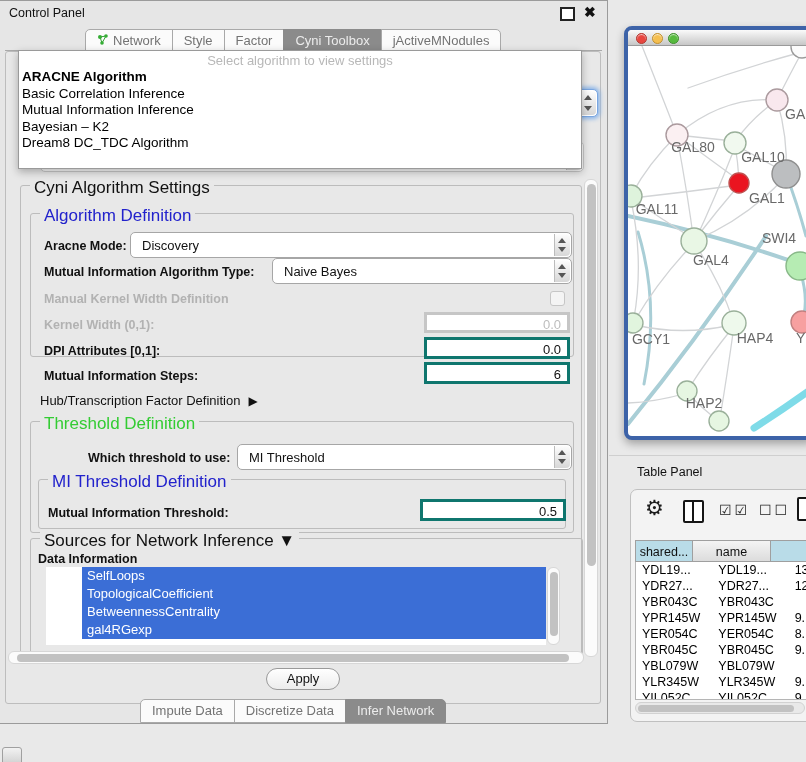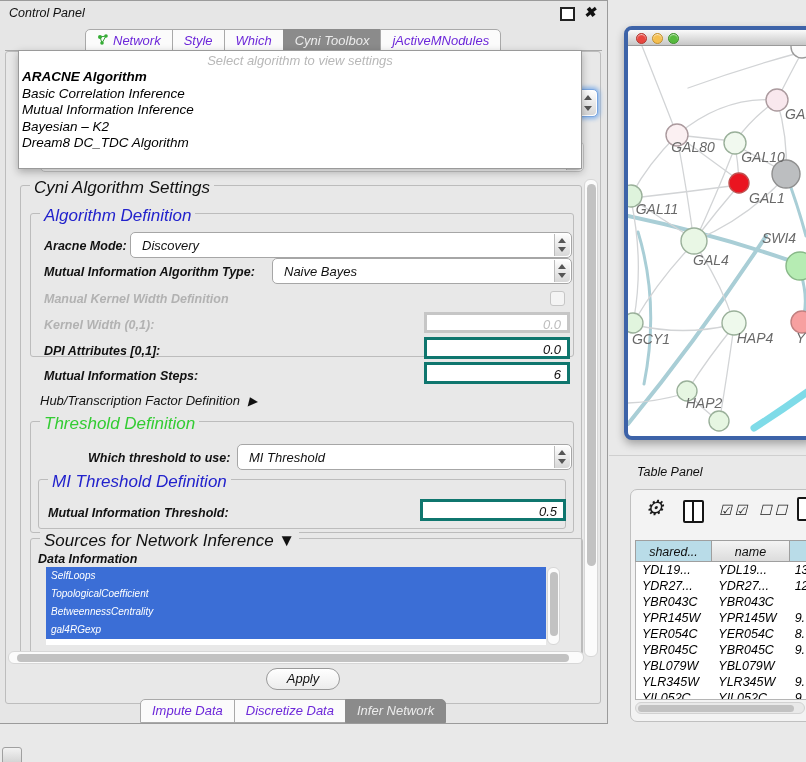--- a/index.html
+++ b/index.html
@@ -1,26 +1,26 @@
 <!DOCTYPE html>
 <html><head>
 <meta charset="utf-8">
 <style>
   html,body{margin:0;padding:0;}
   .root{position:relative;width:806px;height:762px;background:#e9e9e9;overflow:hidden;
-        font-family:"Liberation Sans",sans-serif;color:#111;font-style:italic;}
+        font-family:"Liberation Sans",sans-serif;color:#111;}
   
   .cp{position:absolute;left:0;top:8;width:608px;height:724px;background:#e6e6e6;
       border:1px solid #9b9b9b;border-left:none;box-sizing:border-box;}
   .cp-title{position:absolute;left:9px;top:5px;font-size:12.5px;color:#111;}
   .float-ic{position:absolute;left:560px;top:6px;width:11px;height:10px;border:2px solid #222;background:#fff;}
   .close-ic{position:absolute;left:584px;top:3px;font-size:14px;font-weight:bold;color:#111;}
   .tabrow{position:absolute;left:86px;top:28px;white-space:nowrap;z-index:5;}
   .tab{display:inline-block;vertical-align:top;height:16px;line-height:16px;padding:3px 11px;
-       background:#fbfbfb;border:1px solid #a9a9a9;margin-left:-1px;font-size:13px;color:#6d28d9;}
+       background:#fbfbfb;border:1px solid #a9a9a9;margin-left:-1px;font-size:13px;color:#737373;}
   .tab:first-child{border-radius:5px 0 0 0;}
   .tab:last-child{border-radius:0 5px 0 0;}
   .tab.sel{background:#8b8b8b;color:#ececec;border-color:#8b8b8b;}
   .nic{display:inline-block;margin-right:4px;position:relative;top:1px;}
   .tabline{position:absolute;left:5px;top:49px;width:597px;height:1px;background:#a9a9a9;}
   .content{position:absolute;left:5px;top:50px;width:596px;height:653px;background:#e8e8e8;
            border:1px solid #bdbdbd;border-radius:3px;box-sizing:border-box;}
   
   .combo{position:absolute;background:#fff;border:1px solid #a6a6a6;border-radius:5px;font-size:13px;}
   .combo .val{position:absolute;left:11px;top:50%;transform:translateY(-50%);color:#111;}
@@ -46,21 +46,21 @@
   .legend.green{color:#33cc33;}
   .lbl{position:absolute;font-size:12.5px;font-weight:bold;color:#111;white-space:nowrap;}
   .lbl.dis{color:#b2b2b2;}
   .input{position:absolute;background:#fff;border:3px solid #0f766e;font-size:13px;text-align:right;
          padding-right:6px;box-sizing:border-box;}
   .input .iv{line-height:20px;}
   .input.dis{border-color:#c6c6c6;color:#bdbdbd;}
   .checkbox{position:absolute;width:13px;height:13px;border:1px solid #c6c6c6;border-radius:3px;background:#f4f4f4;}
   .arrow-r{display:inline-block;margin-left:8px;color:#111;font-size:12px;}
   .attr-list{position:absolute;background:#fff;overflow:hidden;}
-  .attr-item{height:18px;line-height:18px;background:#3b6ed6;color:#fff;font-size:10px;padding-left:5px;}
+  .attr-item{height:18px;line-height:18px;background:#3b6ed6;color:#fff;font-size:13px;padding-left:5px;margin-left:36px;}
   .sb-v{position:absolute;background:#fbfbfb;border:1px solid #d7d7d7;border-radius:6px;box-sizing:border-box;}
   .sb-th{position:absolute;background:#c2c2c2;border-radius:5px;}
   .btn{position:absolute;background:linear-gradient(#ffffff,#ececec);border:1px solid #9a9a9a;
        border-radius:11px;font-size:13px;text-align:center;}
   
   .netwin{position:absolute;left:624px;top:26px;width:190px;height:414px;border:4px solid #3d63a8;
           border-radius:8px;background:#fff;box-sizing:border-box;overflow:hidden;box-shadow:0 4px 9px rgba(0,0,0,.3);}
   .net-title{position:relative;height:15px;background:linear-gradient(#fafafa,#c7c7c7);border-bottom:1px solid #9a9a9a;}
   .tl{position:absolute;top:3px;width:9px;height:9px;border-radius:50%;box-shadow:inset 0 1px 1px rgba(255,255,255,.7);}
   .tl.r{left:8px;background:#e8463f;border:1px solid #b03830;}
@@ -75,21 +75,21 @@
   .colic{position:absolute;left:52px;top:10px;width:17px;height:19px;border:2.5px solid #151515;background:#fff;border-radius:2px;}
   .colic:before{content:"";position:absolute;left:6.5px;top:0;width:2.5px;height:19px;background:#151515;}
   .cks{position:absolute;top:12px;font-size:14px;color:#222;letter-spacing:3px;}
   .docic{position:absolute;left:166px;top:7px;width:15px;height:20px;border:2.5px solid #151515;background:#fff;border-radius:2px;}
   .tbl{position:absolute;left:4px;top:50px;width:300px;}
   .thead{display:flex;}
   .th{height:22px;line-height:22px;text-align:center;font-size:12.5px;color:#111;
       background:linear-gradient(#f4f4f4,#dcdcdc);border:1px solid #9f9f9f;margin-left:-1px;box-sizing:border-box;
       overflow:hidden;white-space:nowrap;}
   .th.hl{background:#b9dce8;}
-  .th:nth-child(1){width:77px;margin-left:0;}
+  .th:nth-child(1){width:58px;margin-left:0;}
   .th:nth-child(2){width:79px;}
   .th:nth-child(3){width:70px;}
   .tbody{background:#fff;border:1px solid #b5b5b5;border-top:none;width:226px;height:138px;overflow:hidden;box-sizing:border-box;}
   .tr{display:flex;height:16px;line-height:16px;}
   .td{font-size:12.5px;color:#000;white-space:nowrap;overflow:hidden;}
   .td0{width:72px;padding-left:6px;}
   .td1{width:73px;padding-left:5px;}
   .td2{width:66px;padding-left:4px;}
   .hsb{position:absolute;left:4px;top:212px;width:170px;height:12px;background:#e9e9e9;border:1px solid #d2d2d2;border-radius:6px;box-sizing:border-box;}
   .hsb .sb-th{left:2px;top:1.5px;width:156px;height:7px;}
@@ -108,21 +108,21 @@
     <div class="float-ic"></div>
     <div class="close-ic">✖</div>
 
     <div class="tabrow" id="top-tabs"><div class="tab"><span class="nic"><svg width="12" height="12" viewBox="0 0 12 12">
               <line x1="3" y1="3" x2="9" y2="2" stroke="#2e9e2e"></line>
               <line x1="3" y1="3" x2="5" y2="9" stroke="#2e9e2e"></line>
               <line x1="9" y1="2" x2="5" y2="9" stroke="#2e9e2e"></line>
               <circle cx="3" cy="3" r="2" fill="#35ad35"></circle>
               <circle cx="9" cy="2" r="1.8" fill="#35ad35"></circle>
               <circle cx="5" cy="9" r="1.8" fill="#35ad35"></circle>
-            </svg></span><span>Network</span></div><div class="tab"><span>Style</span></div><div class="tab"><span>Which</span></div><div class="tab sel"><span>Cyni Toolbox</span></div><div class="tab"><span>jActiveMNodules</span></div></div>
+            </svg></span><span>Network</span></div><div class="tab"><span>Style</span></div><div class="tab"><span>Factor</span></div><div class="tab sel"><span>Cyni Toolbox</span></div><div class="tab"><span>jActiveMNodules</span></div></div>
     <div class="tabline"></div>
 
     <div class="content"></div>
 
     <div class="combo focusring" style="left:548px;top:88px;width:48px;height:26px;">
       <div class="stepper">
           <span class="up"></span>
           <span class="dn"></span>
         </div>
     </div>

